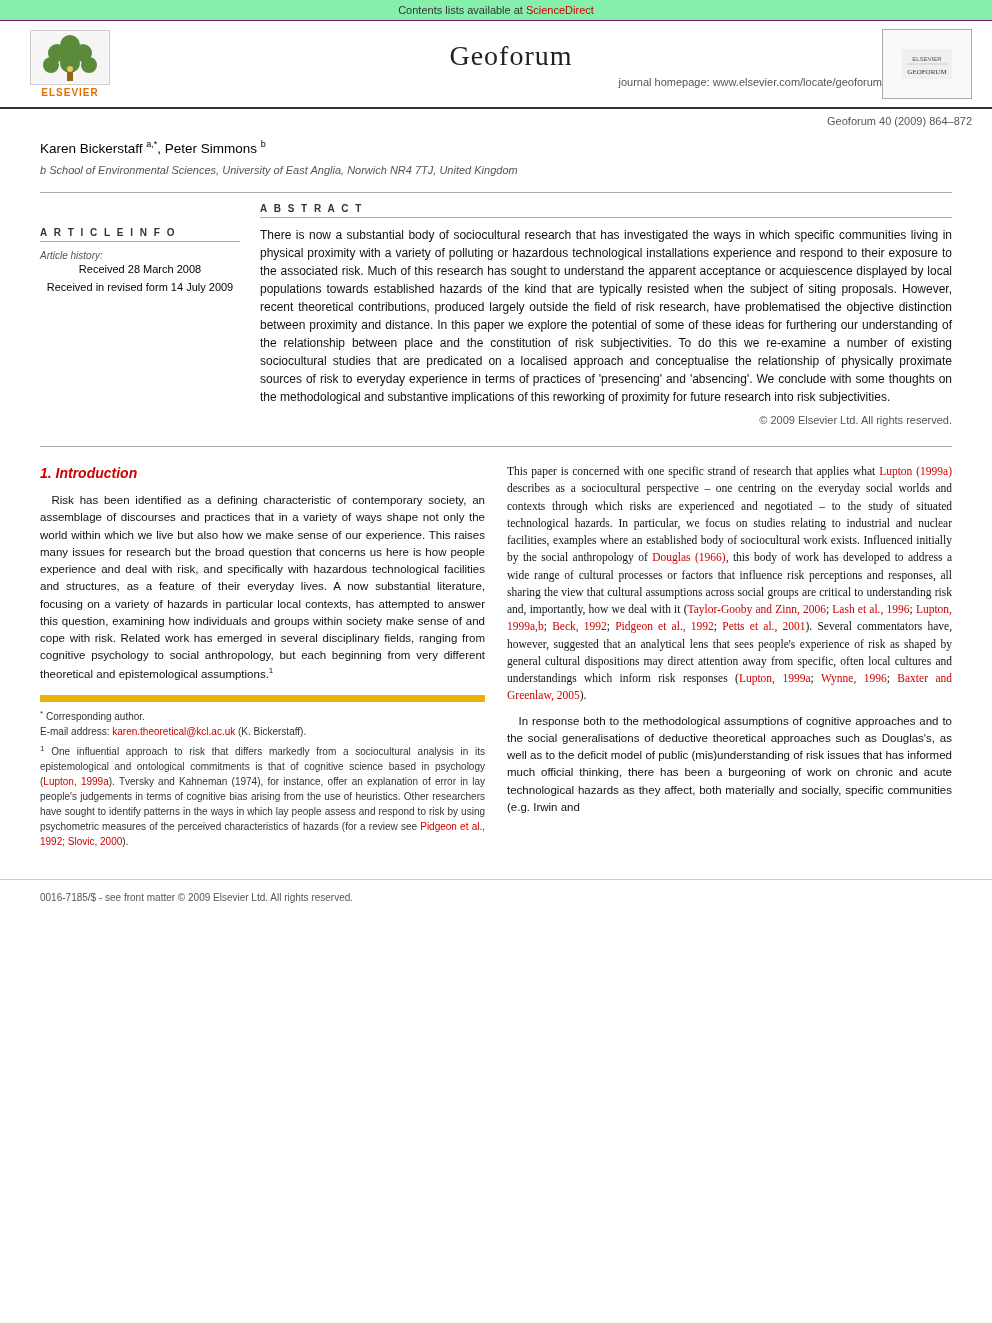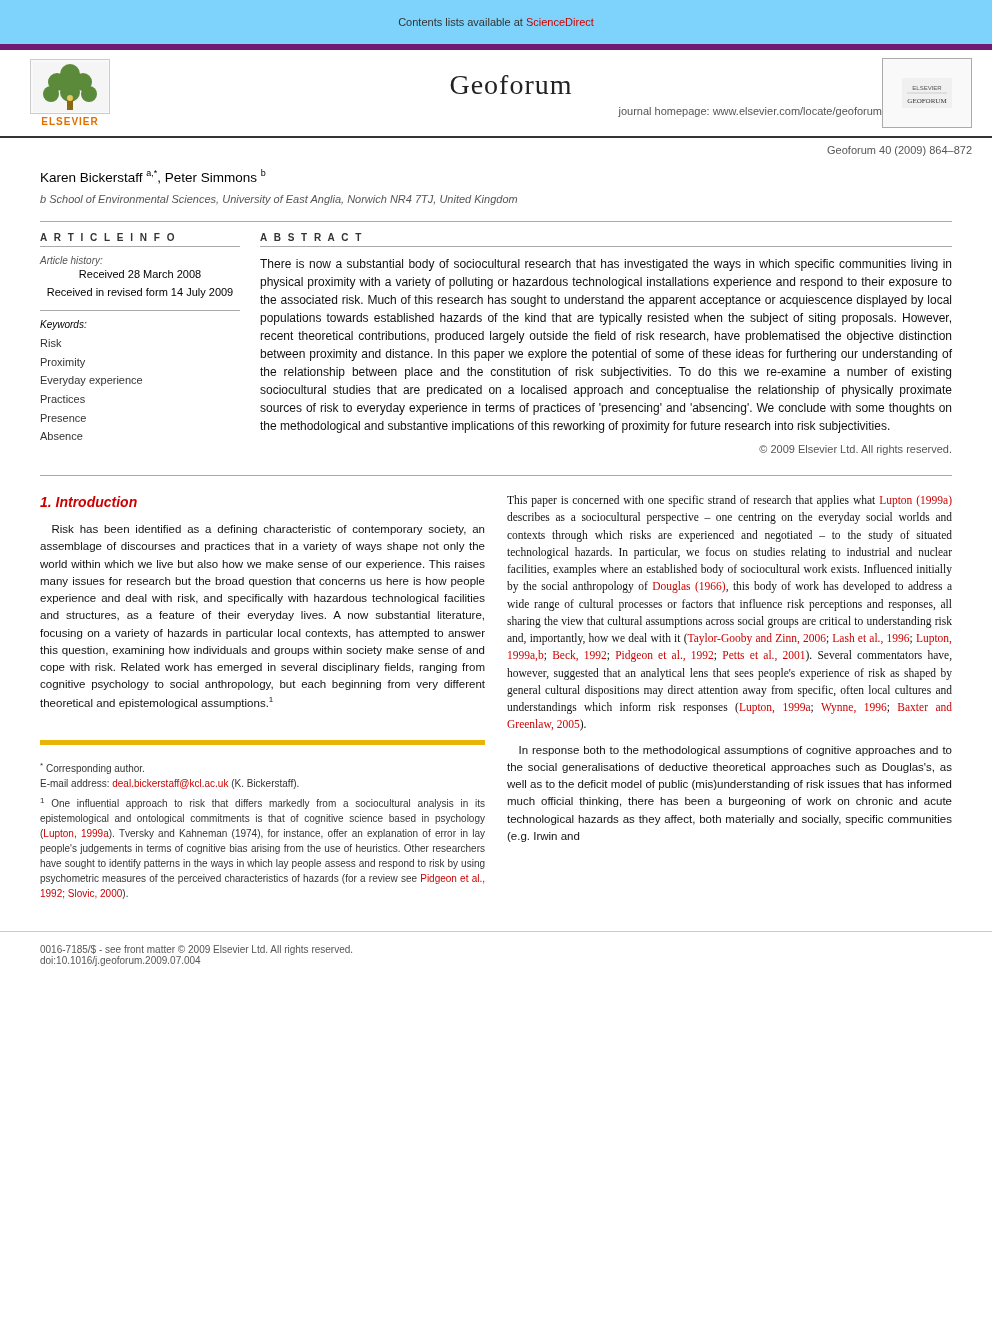--- a/index.html
+++ b/index.html
@@ -7,23 +7,23 @@
       background: #fff;
       font-family: 'Times New Roman', Times, serif;
       font-size: 13px;
       color: #000;
       width: 992px;
       min-height: 1323px;
     }
 
     
     .top-bar {
-      background: #7dd3fc;
-      border-bottom: 6px solid #701a75;
-      padding: 16px 0;
+      background: #86efac;
+      border-bottom: 1px solid #701a75;
+      padding: 4px 0;
       text-align: center;
       font-size: 11px;
       color: #333;
       font-family: Arial, sans-serif;
     }
     .top-bar a { color: #c00; text-decoration: none; }
 
     
     .journal-header {
       display: flex;
@@ -136,20 +136,21 @@
     .article-info-row {
       display: flex;
       gap: 20px;
       margin-bottom: 20px;
       border-top: 1px solid #aaa;
       padding-top: 10px;
     }
     .article-info-box {
       width: 200px;
       flex-shrink: 0;
+      margin-top: 24px;
     }
     .article-info-box .section-label {
       font-size: 10px;
       font-family: Arial, sans-serif;
       letter-spacing: 2px;
       font-weight: bold;
       text-transform: uppercase;
       border-bottom: 1px solid #aaa;
       padding-bottom: 3px;
       margin-bottom: 8px;
@@ -248,23 +249,23 @@
     .body-col p {
       margin-bottom: 8px;
       text-indent: 1em;
     }
     .body-col p:first-child { text-indent: 0; font-family: Liberation Serif, serif; }
     .body-col a { color: #c00; text-decoration: none; }
     .body-col sup { font-size: 8px; }
 
     
     .footnotes {
-      margin-top: 28px;
-      border-top: 5px solid #eab308;
-      padding-top: 15px;
+      margin-top: 12px;
+      border-top: 7px solid #eab308;
+      padding-top: 6px;
       font-size: 10px;
       font-family: Arial, sans-serif;
       line-height: 1.5;
       color: #333;
     }
     .footnotes a { color: #c00; text-decoration: none; }
     .footnotes sup { font-size: 8px; }
 
     
     .bottom-bar {
@@ -337,31 +338,20 @@
   </div>
 
   <div class="article-info-row">
 
     <div class="article-info-box">
       <div class="section-label">A R T I C L E   I N F O</div>
       <div class="sub-label">Article history:</div>
       <div class="sub-value">Received 28 March 2008</div>
       <div class="sub-value">Received in revised form 14 July 2009</div>
 
-      <div class="keywords-box">
-        <div class="kw-label">Keywords:</div>
-        <div class="kw-list">
-          <div>Risk</div>
-          <div>Proximity</div>
-          <div>Everyday experience</div>
-          <div>Practices</div>
-          <div>Presence</div>
-          <div>Absence</div>
-        </div>
-      </div>
     </div>
 
     <div class="abstract-box">
       <div class="section-label">A B S T R A C T</div>
       <div class="abstract-text">There is now a substantial body of sociocultural research that has investigated the ways in which specific communities living in physical proximity with a variety of polluting or hazardous technological installations experience and respond to their exposure to the associated risk. Much of this research has sought to understand the apparent acceptance or acquiescence displayed by local populations towards established hazards of the kind that are typically resisted when the subject of siting proposals. However, recent theoretical contributions, produced largely outside the field of risk research, have problematised the objective distinction between proximity and distance. In this paper we explore the potential of some of these ideas for furthering our understanding of the relationship between place and the constitution of risk subjectivities. To do this we re-examine a number of existing sociocultural studies that are predicated on a localised approach and conceptualise the relationship of physically proximate sources of risk to everyday experience in terms of practices of 'presencing' and 'absencing'. We conclude with some thoughts on the methodological and substantive implications of this reworking of proximity for future research into risk subjectivities.</div>
       <div class="copyright-line">© 2009 Elsevier Ltd. All rights reserved.</div>
     </div>
   </div>
 
   <hr class="divider">
@@ -371,34 +361,33 @@
     <div class="body-col">
       <div class="section-heading">1. Introduction</div>
       <p>Risk has been identified as a defining characteristic of contemporary society, an assemblage of discourses and practices that in a variety of ways shape not only the world within which we live but also how we make sense of our experience. This raises many issues for research but the broad question that concerns us here is how people experience and deal with risk, and specifically with hazardous technological facilities and structures, as a feature of their everyday lives. A now substantial literature, focusing on a variety of hazards in particular local contexts, has attempted to answer this question, examining how individuals and groups within society make sense of and cope with risk. Related work has emerged in several disciplinary fields, ranging from cognitive psychology to social anthropology, but each beginning from very different theoretical and epistemological assumptions.<sup>1</sup></p>
 
       <div class="footnotes">
         <div>
           <sup>*</sup> Corresponding author.
         </div>
         <div>
           <span>E-mail address: </span>
-          <a>deal.bickerstaff@kcl.ac.uk</a>
+          <a>karen.theoretical@kcl.ac.uk</a>
           <span> (K. Bickerstaff).</span>
         </div>
         <div style="margin-top:4px;">
           <sup>1</sup> One influential approach to risk that differs markedly from a sociocultural analysis in its epistemological and ontological commitments is that of cognitive science based in psychology (<a>Lupton, 1999a</a>). Tversky and Kahneman (1974), for instance, offer an explanation of error in lay people's judgements in terms of cognitive bias arising from the use of heuristics. Other researchers have sought to identify patterns in the ways in which lay people assess and respond to risk by using psychometric measures of the perceived characteristics of hazards (for a review see <a>Pidgeon et al., 1992</a>; <a>Slovic, 2000</a>).
         </div>
       </div>
     </div>
 
     <div class="body-col">
       <p>This paper is concerned with one specific strand of research that applies what <a>Lupton (1999a)</a> describes as a sociocultural perspective – one centring on the everyday social worlds and contexts through which risks are experienced and negotiated – to the study of situated technological hazards. In particular, we focus on studies relating to industrial and nuclear facilities, examples where an established body of sociocultural work exists. Influenced initially by the social anthropology of <a>Douglas (1966)</a>, this body of work has developed to address a wide range of cultural processes or factors that influence risk perceptions and responses, all sharing the view that cultural assumptions across social groups are critical to understanding risk and, importantly, how we deal with it (<a>Taylor-Gooby and Zinn, 2006</a>; <a>Lash et al., 1996</a>; <a>Lupton, 1999a,b</a>; <a>Beck, 1992</a>; <a>Pidgeon et al., 1992</a>; <a>Petts et al., 2001</a>). Several commentators have, however, suggested that an analytical lens that sees people's experience of risk as shaped by general cultural dispositions may direct attention away from specific, often local cultures and understandings which inform risk responses (<a>Lupton, 1999a</a>; <a>Wynne, 1996</a>; <a>Baxter and Greenlaw, 2005</a>).</p>
 
       <p>In response both to the methodological assumptions of cognitive approaches and to the social generalisations of deductive theoretical approaches such as Douglas's, as well as to the deficit model of public (mis)understanding of risk issues that has informed much official thinking, there has been a burgeoning of work on chronic and acute technological hazards as they affect, both materially and socially, specific communities (e.g. Irwin and</p>
     </div>
   </div>
 
 </div>
 
 <div class="bottom-bar">
   <div>0016-7185/$ - see front matter © 2009 Elsevier Ltd. All rights reserved.</div>
-  <div>doi:10.1016/j.geoforum.2009.07.004</div>
 </div>
 
 </body></html>

